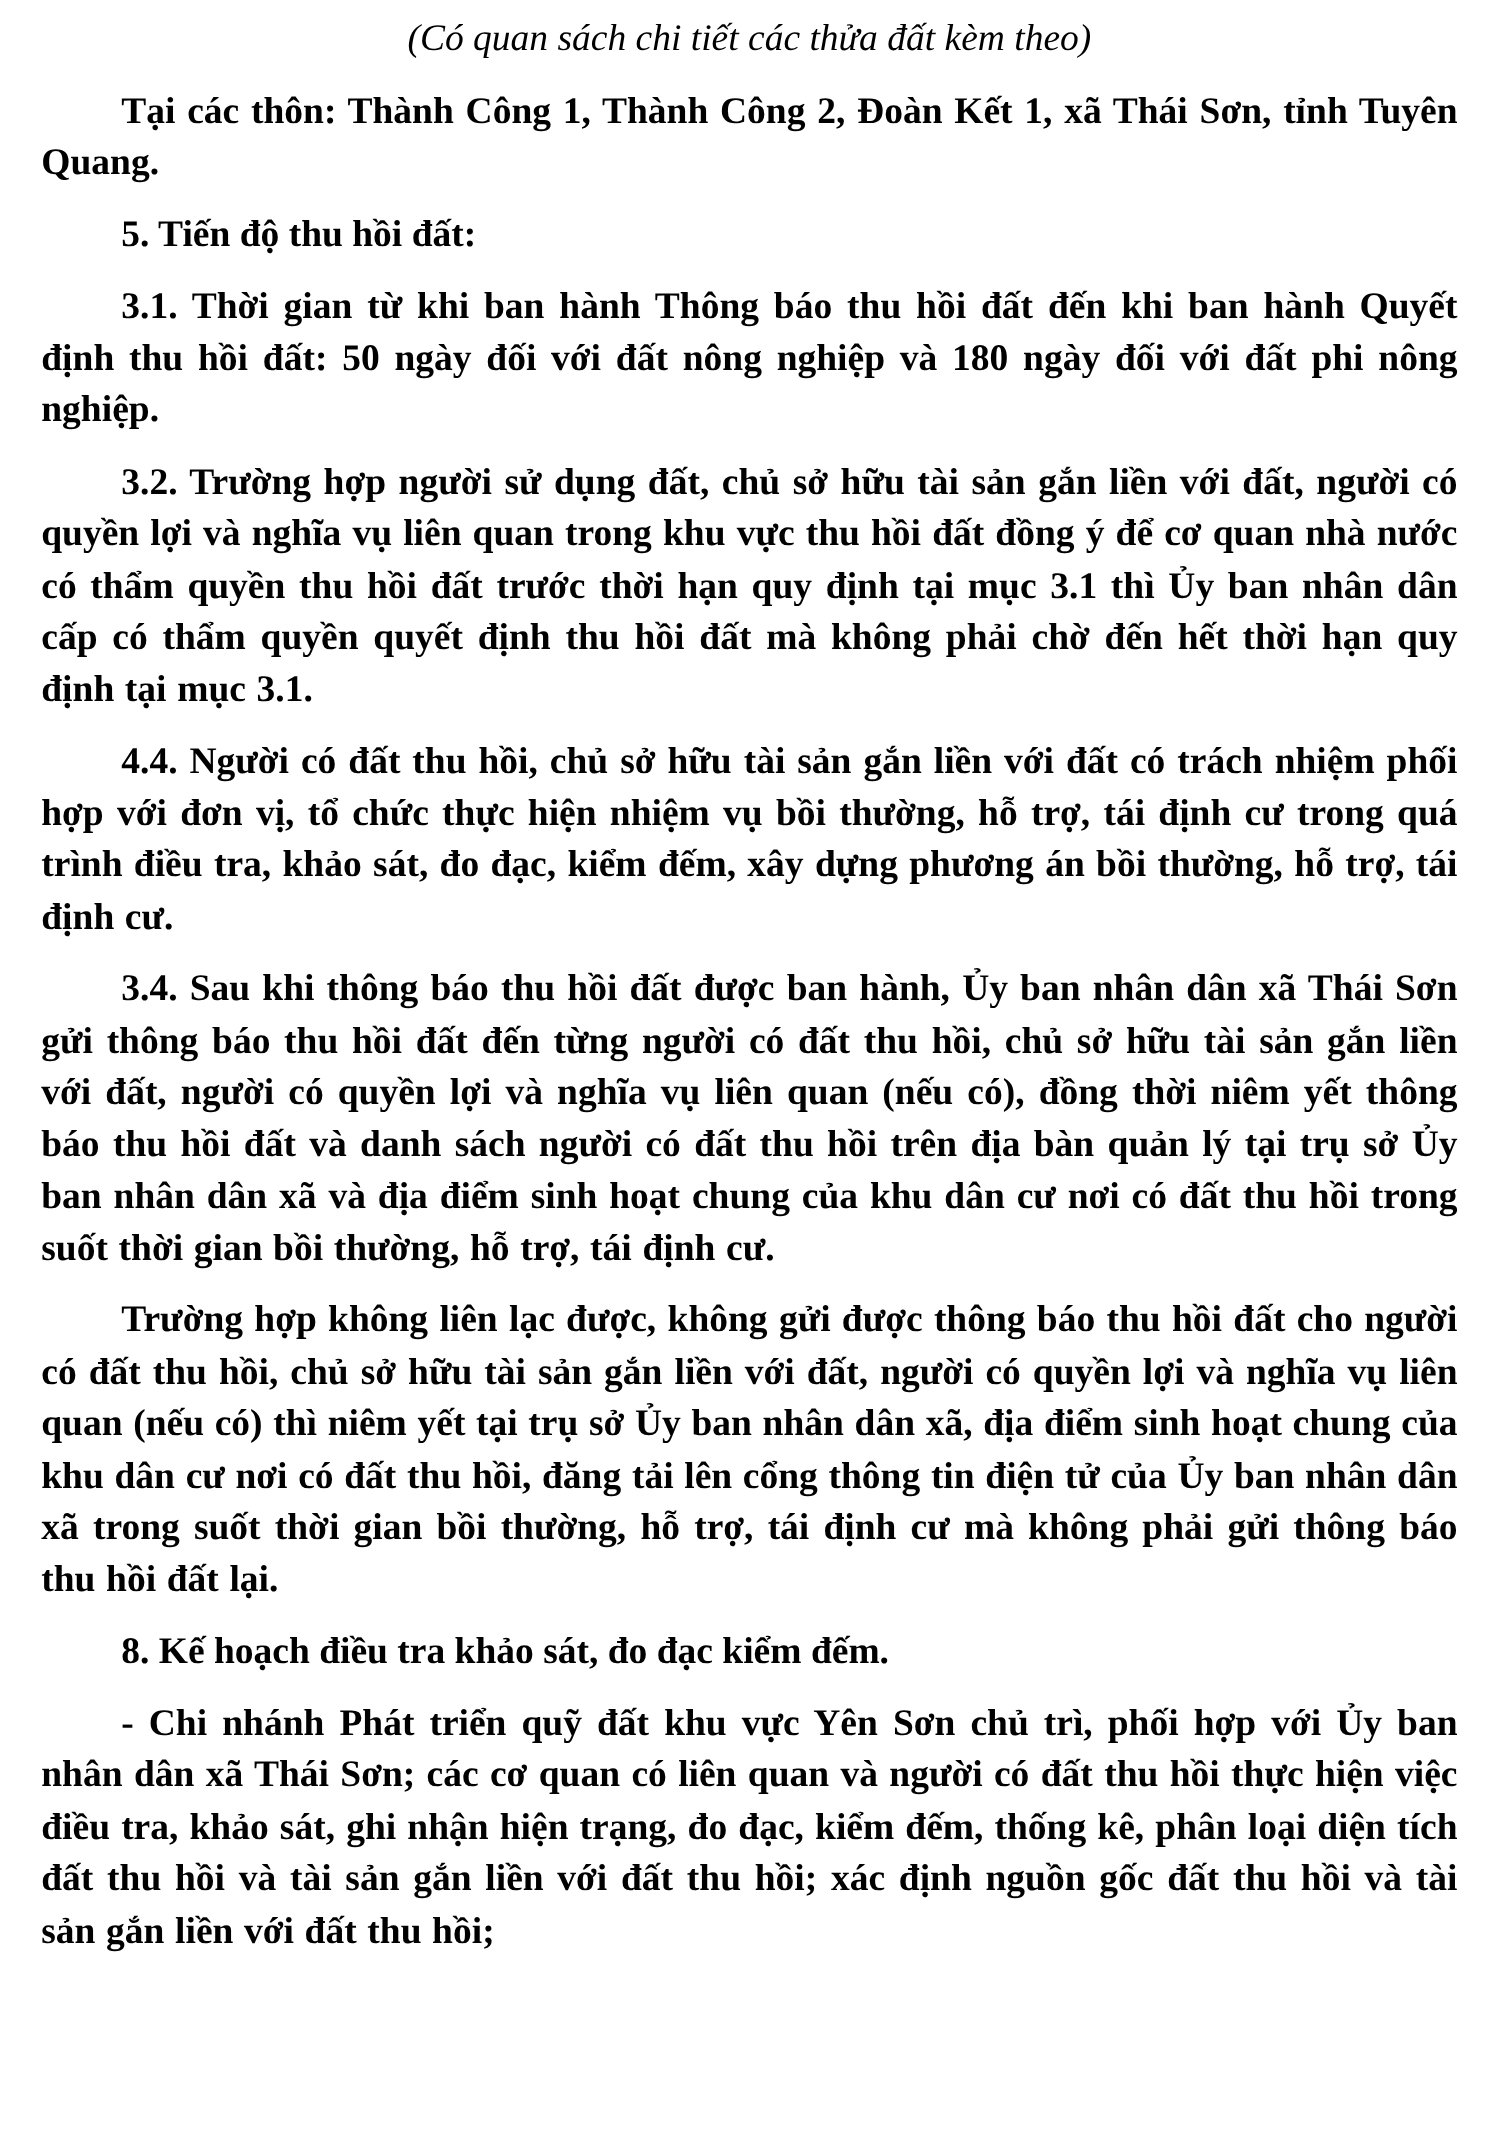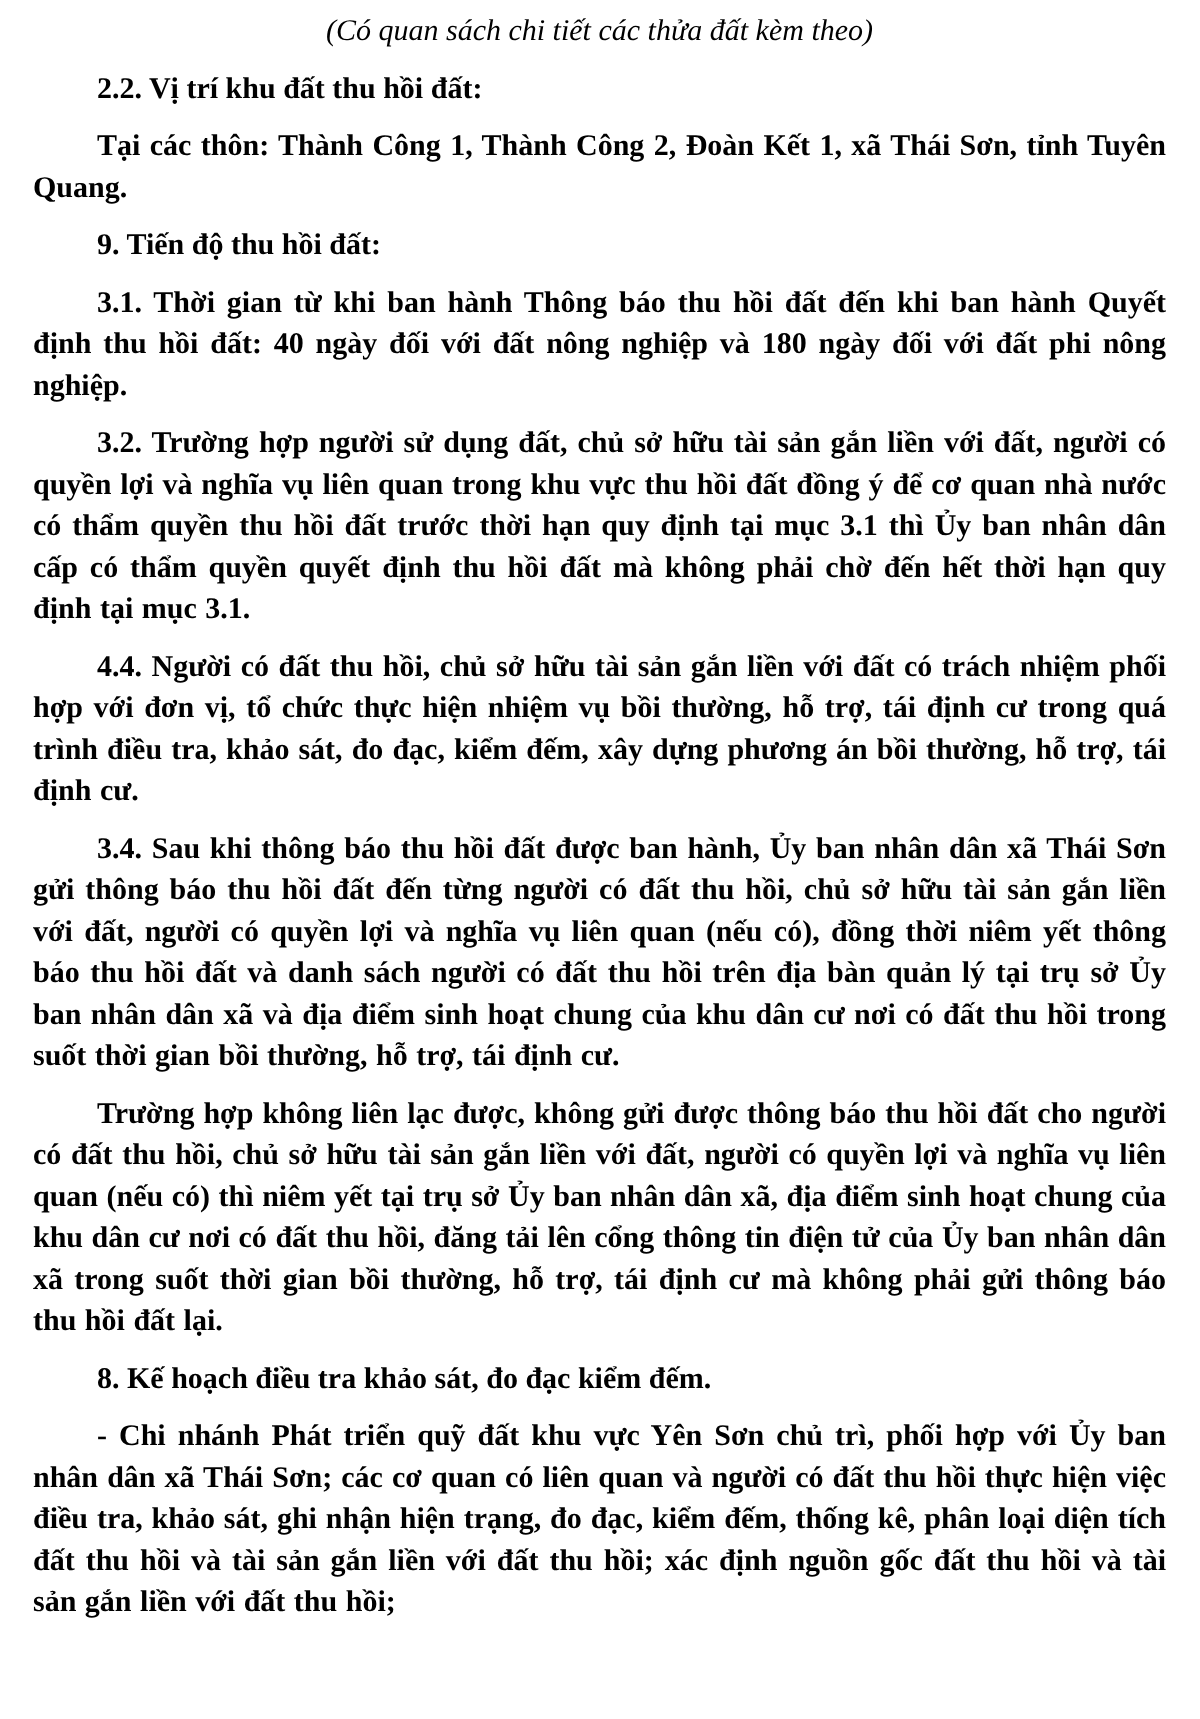--- a/index.html
+++ b/index.html
@@ -39,27 +39,26 @@
     font-weight: bold;
   }
 </style>
 </head>
 <body>
 
 <div class="doc">
 
   <div class="block note">(Có quan sách chi tiết các thửa đất kèm theo)</div>
 
-  <div class="block heading">2.2. Vị trí khu đất thu hồi đất:</div>
 
   <div class="block para">Tại các thôn: Thành Công 1, Thành Công 2, Đoàn Kết 1, xã Thái Sơn, tỉnh Tuyên Quang.</div>
 
-  <div class="block heading">9. Tiến độ thu hồi đất:</div>
+  <div class="block heading">5. Tiến độ thu hồi đất:</div>
 
-  <div class="block para">3.1. Thời gian từ khi ban hành Thông báo thu hồi đất đến khi ban hành Quyết định thu hồi đất: 40 ngày đối với đất nông nghiệp và 180 ngày đối với đất phi nông nghiệp.</div>
+  <div class="block para">3.1. Thời gian từ khi ban hành Thông báo thu hồi đất đến khi ban hành Quyết định thu hồi đất: 50 ngày đối với đất nông nghiệp và 180 ngày đối với đất phi nông nghiệp.</div>
 
   <div class="block para">3.2. Trường hợp người sử dụng đất, chủ sở hữu tài sản gắn liền với đất, người có quyền lợi và nghĩa vụ liên quan trong khu vực thu hồi đất đồng ý để cơ quan nhà nước có thẩm quyền thu hồi đất trước thời hạn quy định tại mục 3.1 thì Ủy ban nhân dân cấp có thẩm quyền quyết định thu hồi đất mà không phải chờ đến hết thời hạn quy định tại mục 3.1.</div>
 
   <div class="block para">4.4. Người có đất thu hồi, chủ sở hữu tài sản gắn liền với đất có trách nhiệm phối hợp với đơn vị, tổ chức thực hiện nhiệm vụ bồi thường, hỗ trợ, tái định cư trong quá trình điều tra, khảo sát, đo đạc, kiểm đếm, xây dựng phương án bồi thường, hỗ trợ, tái định cư.</div>
 
   <div class="block para">3.4. Sau khi thông báo thu hồi đất được ban hành, Ủy ban nhân dân xã Thái Sơn gửi thông báo thu hồi đất đến từng người có đất thu hồi, chủ sở hữu tài sản gắn liền với đất, người có quyền lợi và nghĩa vụ liên quan (nếu có), đồng thời niêm yết thông báo thu hồi đất và danh sách người có đất thu hồi trên địa bàn quản lý tại trụ sở Ủy ban nhân dân xã và địa điểm sinh hoạt chung của khu dân cư nơi có đất thu hồi trong suốt thời gian bồi thường, hỗ trợ, tái định cư.</div>
 
   <div class="block para">Trường hợp không liên lạc được, không gửi được thông báo thu hồi đất cho người có đất thu hồi, chủ sở hữu tài sản gắn liền với đất, người có quyền lợi và nghĩa vụ liên quan (nếu có) thì niêm yết tại trụ sở Ủy ban nhân dân xã, địa điểm sinh hoạt chung của khu dân cư nơi có đất thu hồi, đăng tải lên cổng thông tin điện tử của Ủy ban nhân dân xã trong suốt thời gian bồi thường, hỗ trợ, tái định cư mà không phải gửi thông báo thu hồi đất lại.</div>
 
   <div class="block heading">8. Kế hoạch điều tra khảo sát, đo đạc kiểm đếm.</div>

